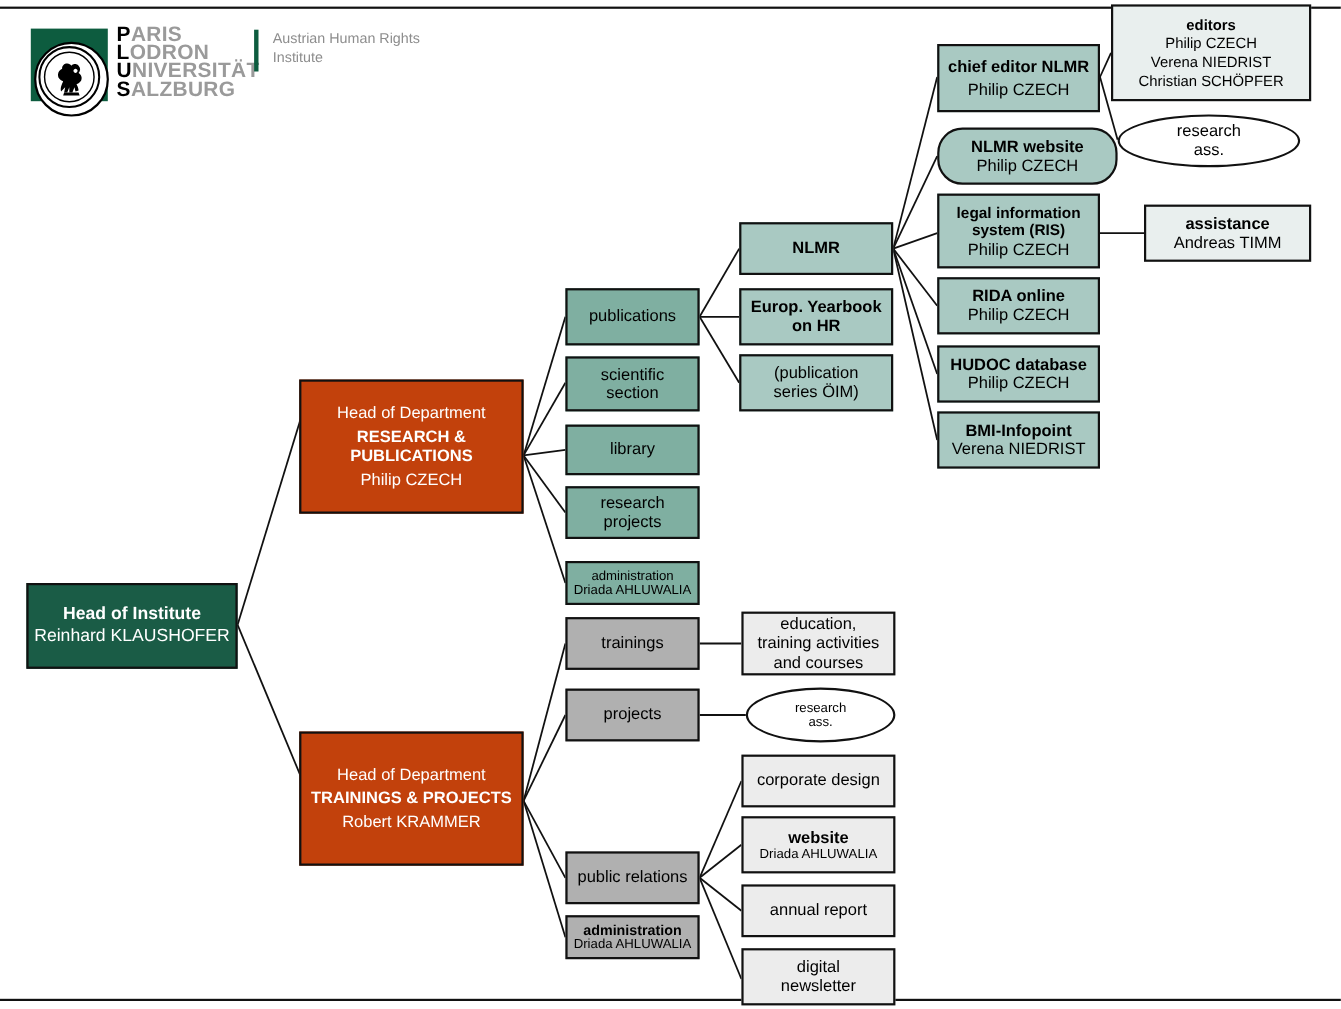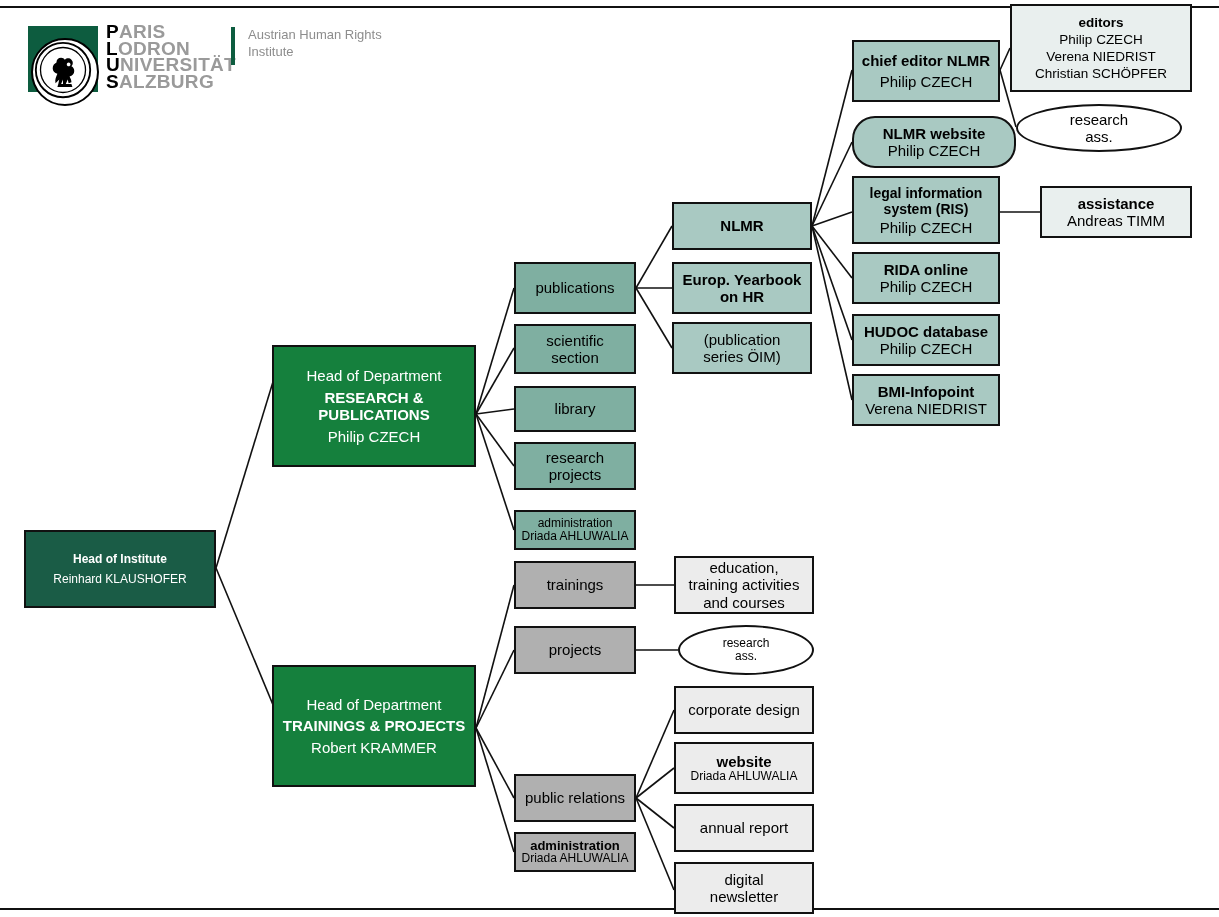--- a/index.html
+++ b/index.html
@@ -30,34 +30,34 @@
 
   
   .node{position:absolute;box-sizing:border-box;border:2px solid #111;
         display:flex;flex-direction:column;align-items:center;justify-content:center;
         text-align:center;color:#000;z-index:3;}
   .node .l1{font-weight:700;}
   .node .l2{font-weight:400;}
   .node .l3{font-weight:400;}
 
   .t-dark{background:#1a5c46;color:#fff;border-color:#111;}
-  .t-mid{background:#15803d;color:#fff;}
+  .t-mid{background:#c2410c;color:#fff;}
   .t-med{background:#7fafa1;color:#000;}
   .t-light{background:#a9c9c2;color:#000;}
   .t-gray{background:#b0b0b0;color:#000;align-items:center;}
   .t-lgray{background:#ececec;color:#000;}
   .t-white{background:#e9efee;color:#000;}
 
   .ellipse{position:absolute;box-sizing:border-box;border:2px solid #111;border-radius:50%;
     background:#fff;display:flex;flex-direction:column;align-items:center;justify-content:center;
     text-align:center;z-index:3;}
 
   .sm{font-size:12px;line-height:13.5px;}
   .md{font-size:15px;line-height:17.5px;}
-  .lg{font-size:12px;line-height:20px;}
+  .lg{font-size:16px;line-height:20px;}
 </style>
 </head>
 <body>
 
 <div class="edge-line edge-top"></div>
 <div class="edge-line edge-bottom"></div>
 
 <div id="logo">
   <div class="logo-shield"></div>
   <div class="logo-seal">

